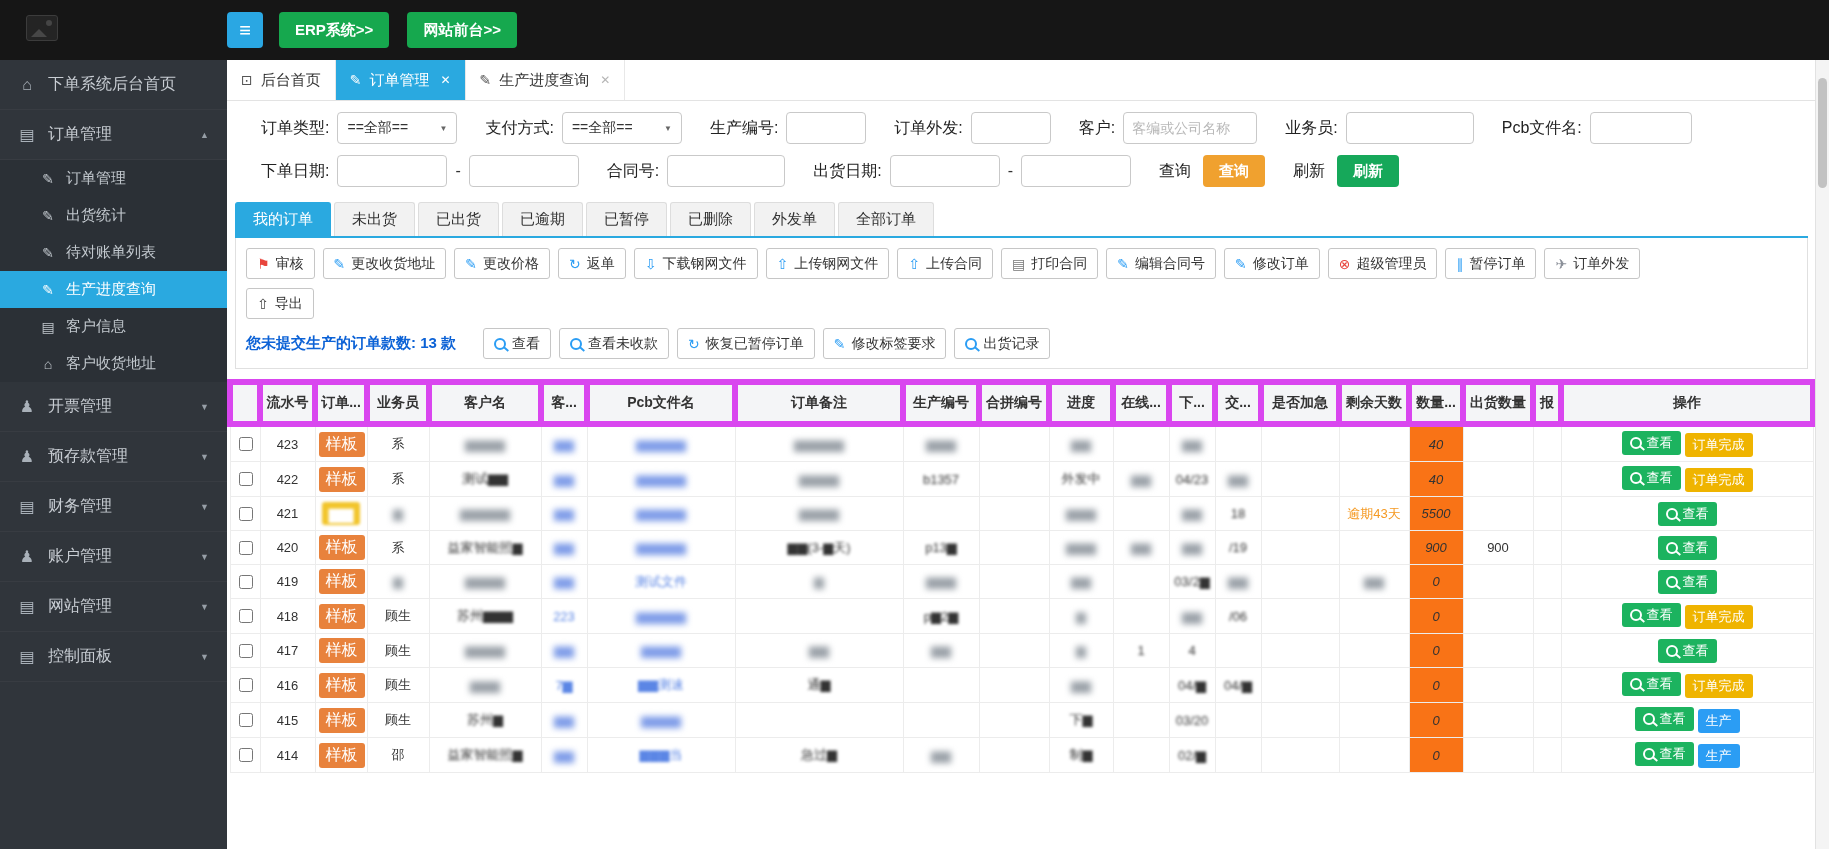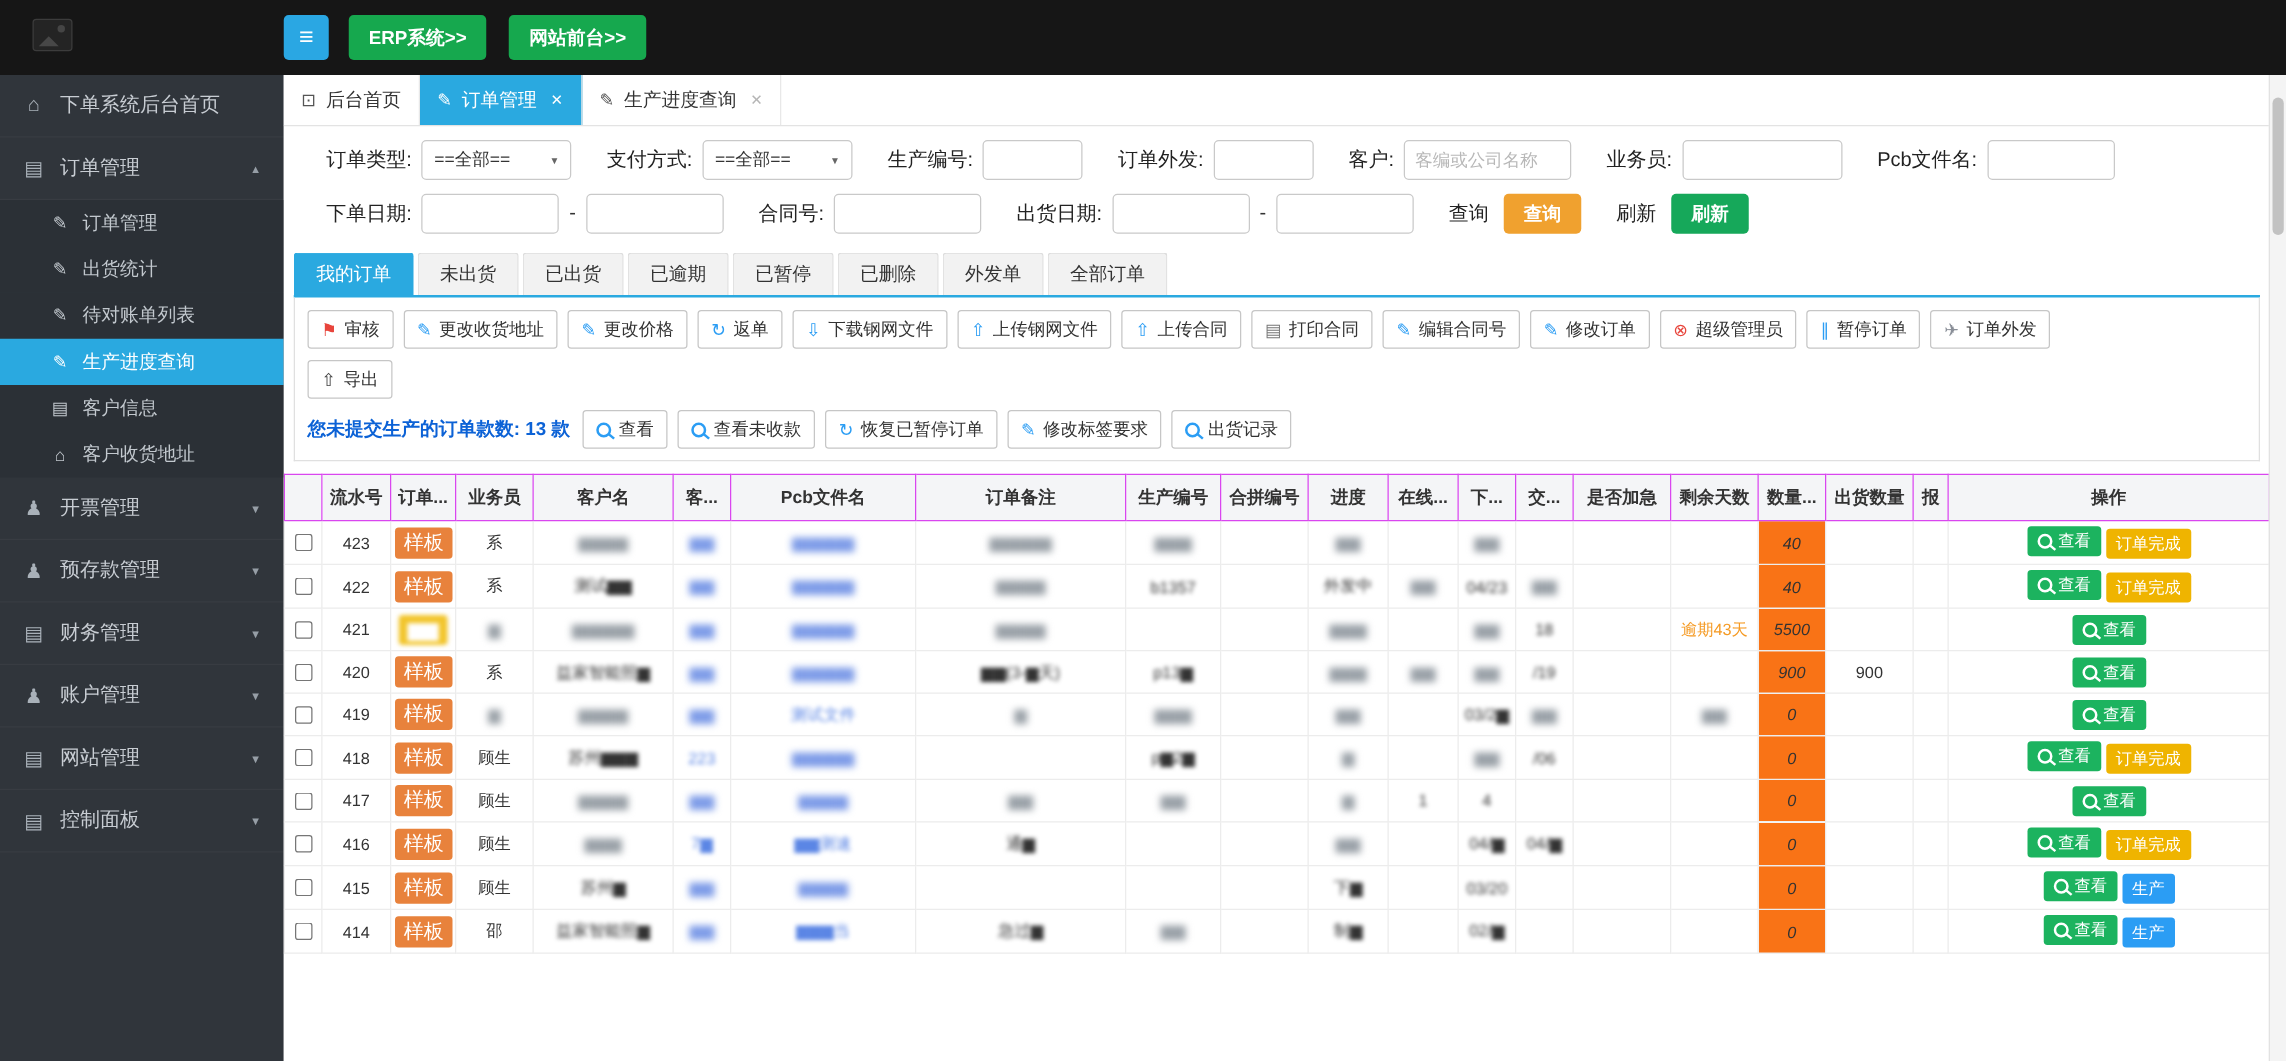--- a/index.html
+++ b/index.html
@@ -52,30 +52,30 @@
   .btn-green{background:#16a85a;}
 
   .subtabs{display:flex;align-items:flex-end;margin:2px 8px 0;border-bottom:2px solid #2aa9e0;}
   .stab{padding:7px 17px;background:#f2f2f2;border:1px solid #ddd;border-bottom:none;margin-right:3px;font-size:15px;color:#333;border-radius:3px 3px 0 0;cursor:pointer;white-space:nowrap;}
   .stab.active{background:#2aa9e0;border-color:#2aa9e0;color:#fff;}
 
   .toolbox{margin:0 8px;border:1px solid #e0e0e0;border-top:none;padding:10px 10px 9px;}
   .trow{display:flex;gap:8px;margin-bottom:9px;flex-wrap:wrap;}
   .tbtn{display:inline-flex;align-items:center;gap:6px;background:#fff;border:1px solid #c6c6c6;border-radius:3px;padding:0 10px;height:31px;font-size:14px;color:#333;cursor:pointer;font-family:inherit;white-space:nowrap;}
   .tbtn .gly{font-size:14px;line-height:1;}
-  .inforow{display:flex;align-items:center;gap:8px;margin-top:0;}
+  .inforow{display:flex;align-items:center;gap:25px;margin-top:0;}
   .notice{color:#0c62d6;font-weight:bold;font-size:15px;margin-right:2px;white-space:nowrap;}
   .infobtns{display:inline-flex;gap:8px;}
 
   .mag{display:inline-block;width:8px;height:8px;border:2px solid currentColor;border-radius:50%;position:relative;}
   .mag::after{content:"";position:absolute;width:6px;height:2px;background:currentColor;right:-5px;bottom:-2px;transform:rotate(40deg);}
 
   
   .grid{border-collapse:collapse;table-layout:fixed;width:100%;margin-top:10px;font-size:13px;}
-  .grid th{background:#f4f5f7;border:1px solid #d946ef;padding:9px 3px;font-size:14px;color:#333;white-space:nowrap;overflow:hidden;font-weight:bold;}
+  .grid th{background:#f4f5f7;border:6px solid #d946ef;padding:9px 3px;font-size:14px;color:#333;white-space:nowrap;overflow:hidden;font-weight:bold;}
   .grid td{border:1px solid #ececec;padding:4px 3px;text-align:center;height:25px;white-space:nowrap;overflow:hidden;color:#333;}
   .qtycell{background:#f97316;font-style:italic;}
   .badge{display:inline-block;padding:2px 7px;border-radius:3px;color:#fff;font-size:16px;}
   .badge-orange{background:#e8823c;}
   .badge-yellow{background:#f2c52c;}
   .rd{filter:blur(3px);color:#9aa1a8;}
   .rd.link{color:#7e9ce8;}
   .blur{filter:blur(1.6px);}
   .link{color:#5b86e5;}
   .overdue{color:#f59a23;filter:blur(0.4px);}

